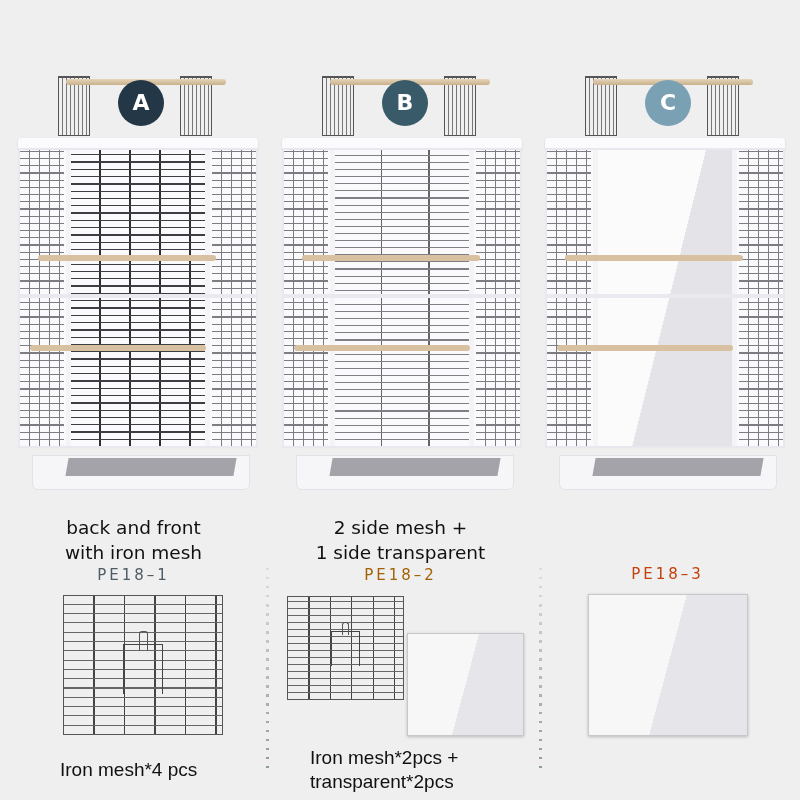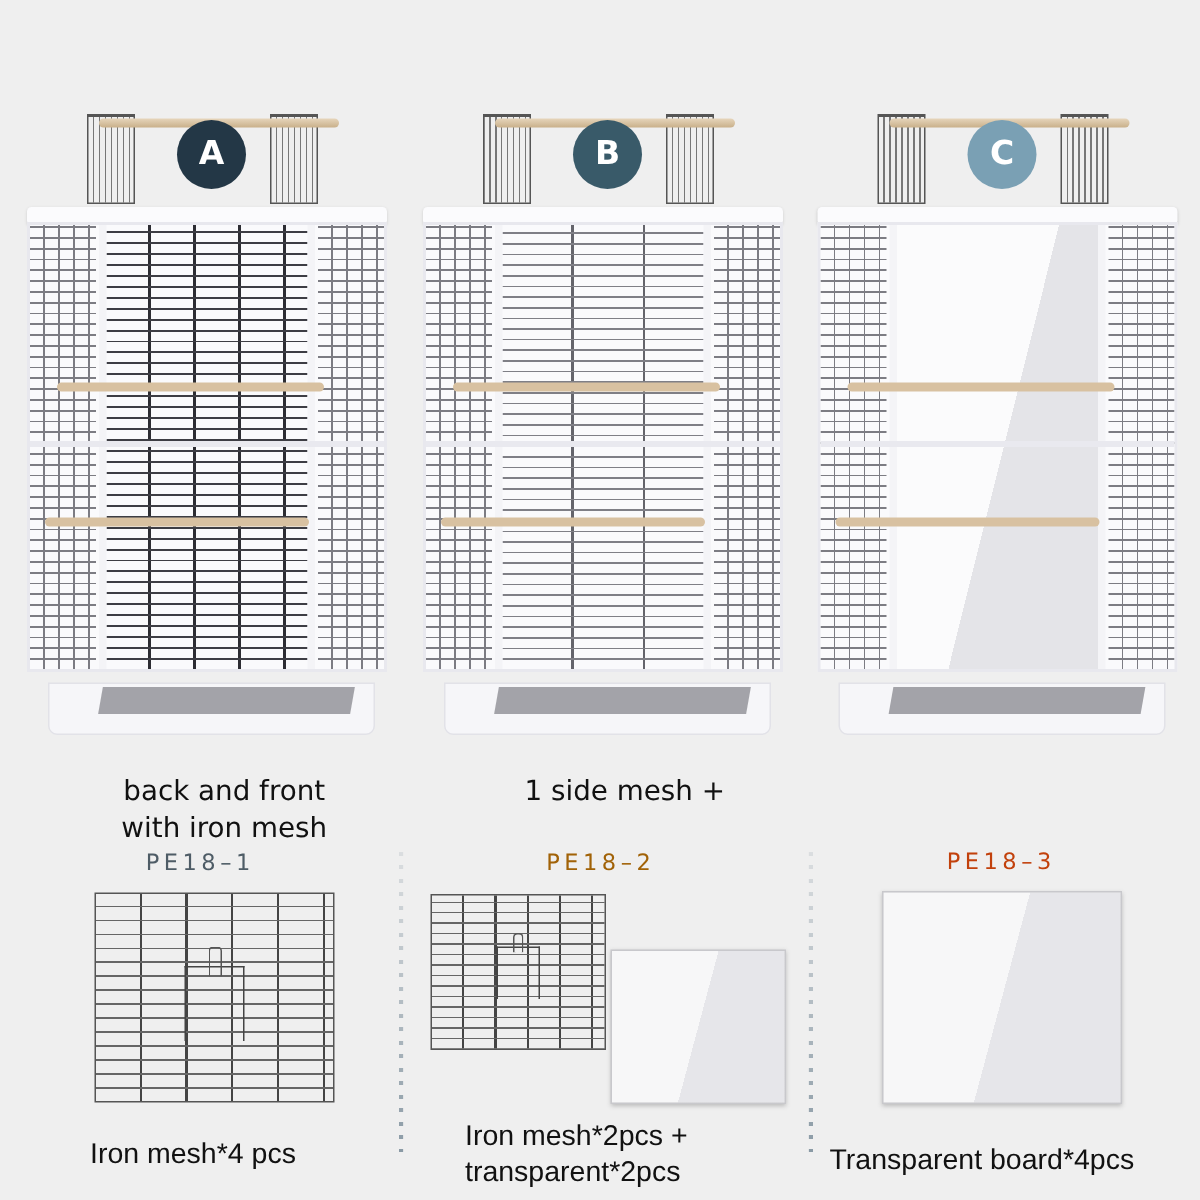--- a/index.html
+++ b/index.html
@@ -43,21 +43,21 @@
       repeating-linear-gradient(0deg, transparent 0 6px, #6a6a72 6px 7.1px),
       repeating-linear-gradient(90deg, transparent 0 46px, #4a4a52 46px 47.5px); opacity: .85; }
   .perch { position: absolute; height: 6px; background: #d8c1a1; border-radius: 3px; }
   .perch.p1 { left: 18px; right: 40px; top: 105px; }
   .perch.p2 { left: 10px; right: 50px; top: 195px; }
   .midbar { position: absolute; left: 0; right: 0; top: 144px; height: 4px; background: #e9e9ef; }
   .tray { position: absolute; top: 385px; left: 14px; width: 218px; height: 35px; background: #f6f6f9; border: 1px solid #e2e2e8; border-radius: 0 0 6px 6px; }
   .tray-grate { position: absolute; top: 2px; left: 34px; right: 14px; height: 18px; background: #8e8e95; opacity: .8; transform: skewX(-10deg); }
 
   
-  .caption { position: absolute; left: 16px; width: 267px; text-align: center; font-size: 18.5px; line-height: 24px; color: #111; }
+  .caption { position: absolute; left: 0; width: 267px; text-align: center; font-size: 18.5px; line-height: 24px; color: #111; }
   .code { position: absolute; left: 0; width: 267px; text-align: center; font-size: 15px; letter-spacing: 3px; }
   .code-a { color: #4e5c66; }
   .code-b { color: #a16207; }
   .code-c { color: #c2410c; }
 
   
   .mesh-panel { position: absolute; border: 1.5px solid #555;
     background:
       repeating-linear-gradient(0deg, transparent 0 8.2px, #666 8.2px 9.3px),
       repeating-linear-gradient(90deg, transparent 0 29px, #444 29px 30.5px); }
@@ -118,21 +118,22 @@
       <div class="side r"></div>
       <div class="front glass-b"></div>
       <div class="perch p1"></div>
       <div class="midbar"></div>
       <div class="perch p2"></div>
     </div>
     <div class="tray">
         <div class="tray-grate"></div>
       </div>
   </div>
-  <div class="caption" style="top:516px">1 side mesh +</div>
+  <div class="caption" style="top:516px">2 side mesh +</div>
+  <div class="caption" style="top:541px">1 side transparent</div>
   <div class="code code-b" style="top:566px">PE18–2</div>
 
   <div class="mesh-panel" style="left:20px;top:596px;width:117px;height:104px;background:repeating-linear-gradient(0deg, transparent 0 6px, #666 6px 7px),repeating-linear-gradient(90deg, transparent 0 20px, #444 20px 21.5px)">
     <div class="mesh-door" style="left:43px;top:34px;width:29px;height:35px"></div>
     <div class="mesh-latch" style="left:54px;top:25px;width:7px;height:13px"></div>
   </div>
   <div class="glass-panel" style="left:140px;top:633px;width:117px;height:103px"></div>
   <div class="pcs" style="left:43px;top:746px">Iron mesh*2pcs +</div>
   <div class="pcs" style="left:43px;top:770px">transparent*2pcs</div>
 </div>
@@ -154,14 +155,13 @@
       <div class="midbar"></div>
       <div class="perch p2"></div>
     </div>
     <div class="tray">
         <div class="tray-grate"></div>
       </div>
   </div>
   <div class="code code-c" style="top:565px">PE18–3</div>
 
   <div class="glass-panel" style="left:54px;top:594px;width:160px;height:142px"></div>
-  <div class="pcs" style="left:19px;top:762px">Transparent board*4pcs</div>
 </div>
 
 </body></html>

